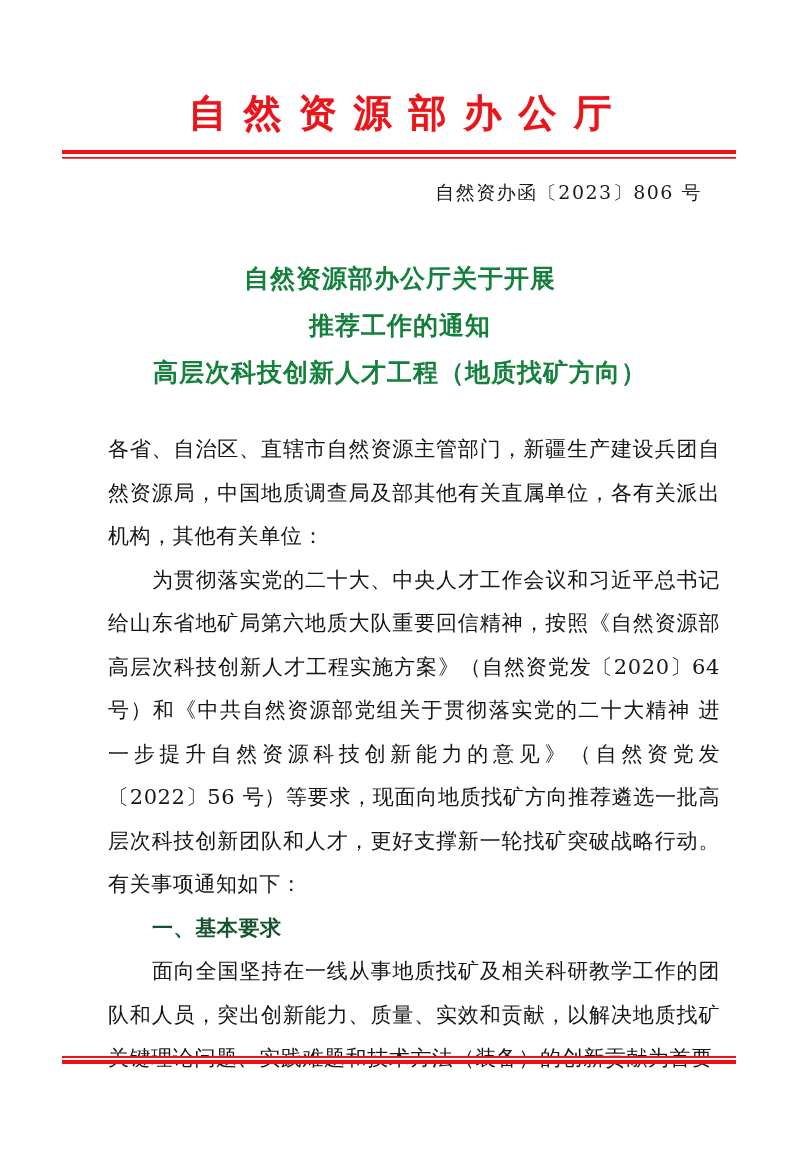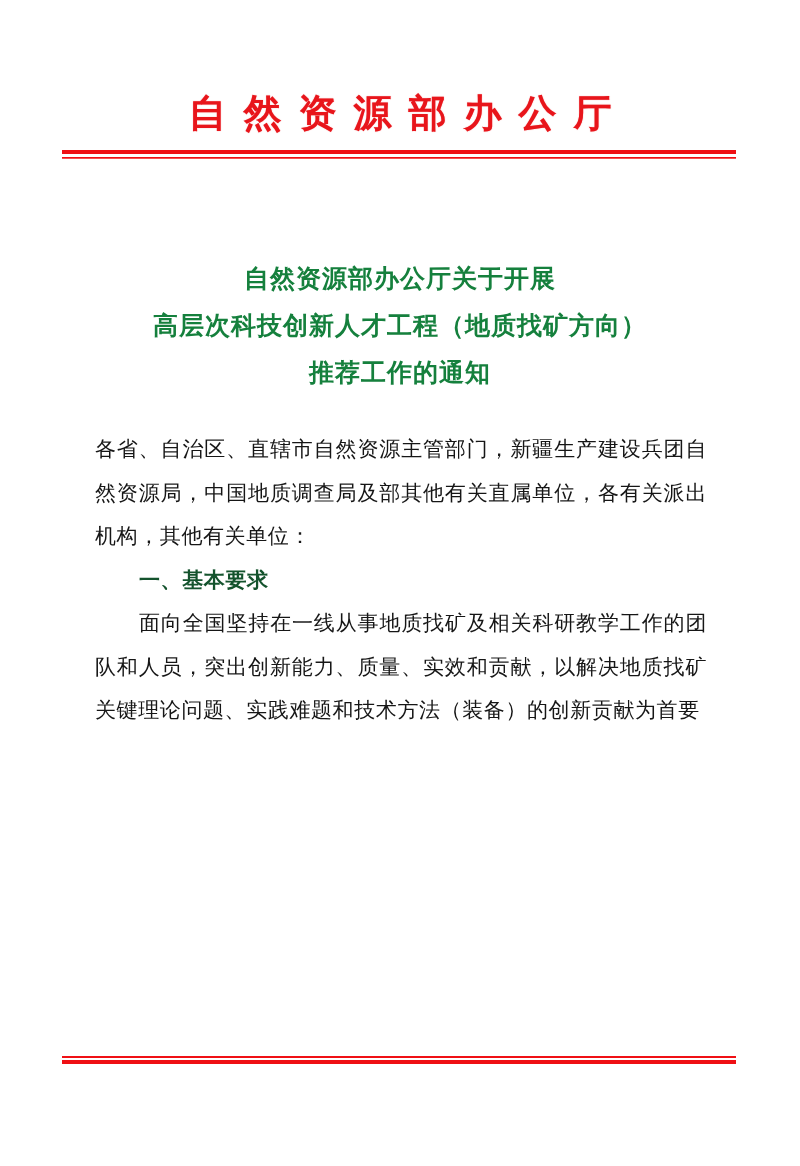--- a/index.html
+++ b/index.html
@@ -98,21 +98,21 @@
     font-size: 25px;
     line-height: 47px;
     letter-spacing: 1px;
     color: #15803d;
     white-space: nowrap;
   }
 
   
   .body-block {
     position: absolute;
-    left: 95px;
+    left: 108px;
     top: 428px;
     width: 612px;
   }
   .para {
     font-family: "DejaVu Serif", "Liberation Serif", serif;
     font-size: 21px;
     line-height: 43.5px;
     letter-spacing: 0.6px;
     color: #161616;
     margin: 0;
@@ -143,29 +143,31 @@
     <span class="letterhead-title">自然资源部办公厅</span>
   </div>
 
   <div class="rule-group top">
     <div class="rule-thick"></div>
     <div class="rule-gap"></div>
     <div class="rule-thin"></div>
     <div class="rule-hair"></div>
   </div>
 
+  <div class="doc-number">自然资办函〔2023〕806 号</div>
 
   <div class="title-block">
     <span class="title-line">自然资源部办公厅关于开展</span>
+    <span class="title-line">推荐工作的通知</span>
     <span class="title-line">高层次科技创新人才工程（地质找矿方向）</span>
-    <span class="title-line">推荐工作的通知</span>
   </div>
 
   <div class="body-block">
     <p class="para">各省、自治区、直辖市自然资源主管部门，新疆生产建设兵团自然资源局，中国地质调查局及部其他有关直属单位，各有关派出机构，其他有关单位：</p>
+    <p class="para indent">为贯彻落实党的二十大、中央人才工作会议和习近平总书记给山东省地矿局第六地质大队重要回信精神，按照《自然资源部高层次科技创新人才工程实施方案》（自然资党发〔2020〕64 号）和《中共自然资源部党组关于贯彻落实党的二十大精神 进一步提升自然资源科技创新能力的意见》（自然资党发〔2022〕56 号）等要求，现面向地质找矿方向推荐遴选一批高层次科技创新团队和人才，更好支撑新一轮找矿突破战略行动。有关事项通知如下：</p>
     <p class="section-head">一、基本要求</p>
     <p class="para indent">面向全国坚持在一线从事地质找矿及相关科研教学工作的团队和人员，突出创新能力、质量、实效和贡献，以解决地质找矿关键理论问题、实践难题和技术方法（装备）的创新贡献为首要</p>
   </div>
 
   <div class="rule-group bottom">
     <div class="rule-thin"></div>
     <div class="rule-gap"></div>
     <div class="rule-thick"></div>
   </div>
 

